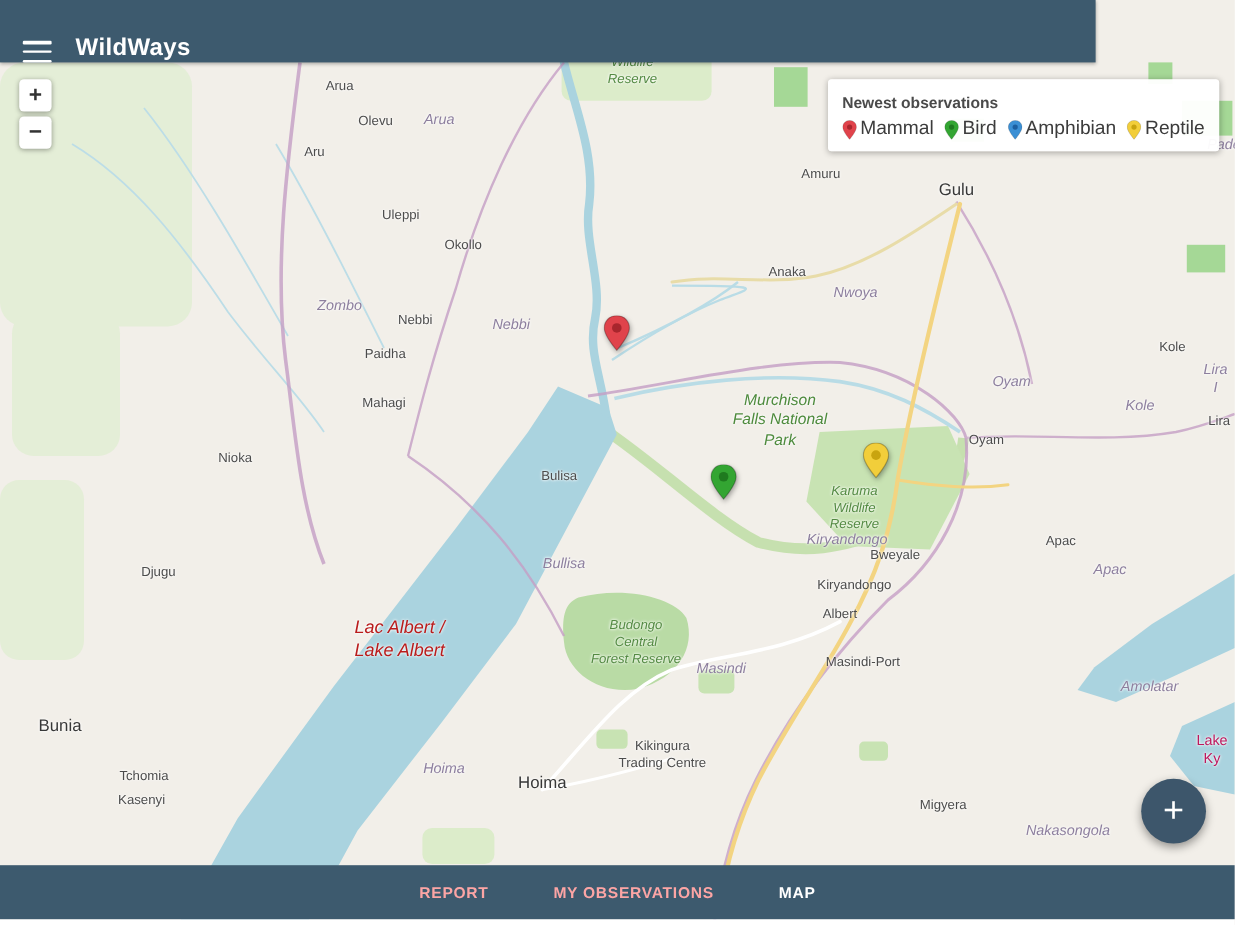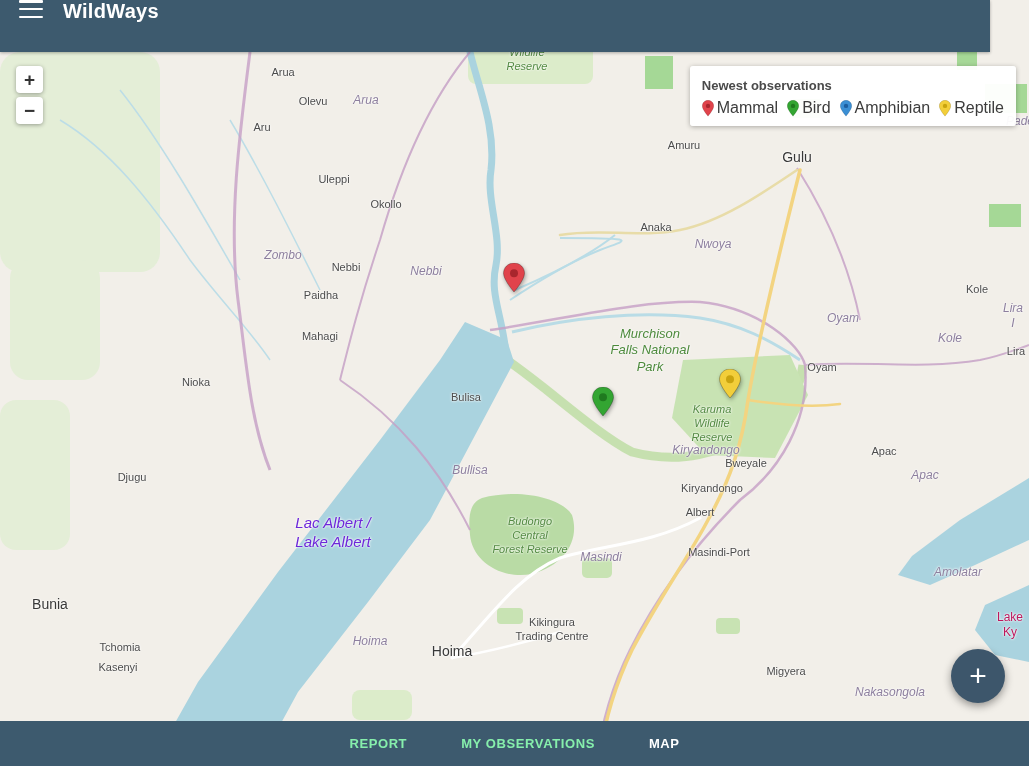--- a/index.html
+++ b/index.html
@@ -1,39 +1,39 @@
 <!DOCTYPE html>
 <html><head>
 <meta charset="utf-8">
 <style>
   * { margin:0; padding:0; box-sizing:border-box; }
   html,body { width:1029px; height:771px; overflow:hidden; }
   body { font-family:"Liberation Sans", sans-serif; background:#fff; position:relative; }
 
   
   .appbar {
-    position:absolute; top:0; left:0; width:990px; height:52px;
-    background:#3d5a6e; display:flex; align-items:flex-start; z-index:40;
+    position:absolute; top:0; left:0; width:913px; height:52px;
+    background:#3d5a6e; display:flex; align-items:flex-end; z-index:40;
     box-shadow:0 1px 3px rgba(0,0,0,.3);
   }
   .hamburger { width:24px; height:18px; margin-left:19px; display:flex; flex-direction:column; justify-content:space-between; cursor:pointer; }
   .hamburger span { display:block; height:2.5px; background:#fff; border-radius:1px; }
   .app-title { color:#fff; font-size:20px; font-weight:bold; margin-left:20px; letter-spacing:.3px; }
 
   
   .map-viewport { position:absolute; inset:0; background:#f2efe9; }
   .map-svg { position:absolute; top:0; left:0; }
 
   .map-label { position:absolute; transform:translate(-50%,-50%); white-space:pre-line; text-align:center; line-height:1.25;
                text-shadow:0 0 2px #fff,0 0 3px #fff; pointer-events:none; }
   .lbl-town    { font-size:11px; color:#4c4c4c; }
   .lbl-city    { font-size:14px; color:#383838; }
   .lbl-district{ font-size:12px; font-style:italic; color:#8d7f9e; }
   .lbl-water   { font-size:12px; color:#be185d; }
-  .lbl-water-big{ font-size:15px; font-style:italic; color:#6d28d9; }
+  .lbl-water-big{ font-size:15px; font-style:italic; color:#b91c1c; }
   .lbl-park    { font-size:11px; font-style:italic; color:#538a42; }
   .lbl-park-big{ font-size:13px; font-style:italic; color:#4d8a3c; }
 
   .marker { position:absolute; transform:translate(-50%,-100%); width:22px; height:30px; cursor:pointer;
             filter:drop-shadow(1px 2px 2px rgba(0,0,0,.35)); z-index:10; }
 
   
   .zoom-ctl { position:absolute; left:16px; top:66px; z-index:30; display:flex; flex-direction:column; gap:4px; }
   .zoom-btn { width:27px; height:27px; background:#fff; border:none; border-radius:4px;
               box-shadow:0 1px 4px rgba(0,0,0,.35); font-size:19px; font-weight:bold; color:#333;
@@ -47,21 +47,21 @@
   .legend-item { display:flex; align-items:center; gap:3px; font-size:16px; color:#3c3c3c; }
 
   
   .fab { position:absolute; right:24px; bottom:68px; width:54px; height:54px; border-radius:50%;
          background:#3d566b; border:none; color:#fff; font-size:30px; line-height:50px; text-align:center;
          box-shadow:0 3px 8px rgba(0,0,0,.4); cursor:pointer; z-index:35; font-family:"Liberation Sans",sans-serif; }
 
   
   .bottom-nav { position:absolute; left:0; top:721px; width:1029px; height:45px; background:#3d5a6e;
                 display:flex; align-items:center; justify-content:center; gap:54px; z-index:40; }
-  .nav-tab { font-size:13px; font-weight:bold; letter-spacing:.6px; color:#86efac; cursor:pointer;
+  .nav-tab { font-size:13px; font-weight:bold; letter-spacing:.6px; color:#fca5a5; cursor:pointer;
              text-transform:uppercase; background:none; border:none; font-family:"Liberation Sans",sans-serif; }
   .nav-tab.active { color:#ffffff; }
   .bottom-strip { position:absolute; left:0; top:766px; width:1029px; height:5px; background:#fff; }
 </style>
 </head>
 <body>
 
 <div class="map-viewport">
   <svg class="map-svg" width="1029" height="771" viewBox="0 0 1029 771">
     <rect x="0" y="0" width="1029" height="771" fill="#f2efe9"></rect>

